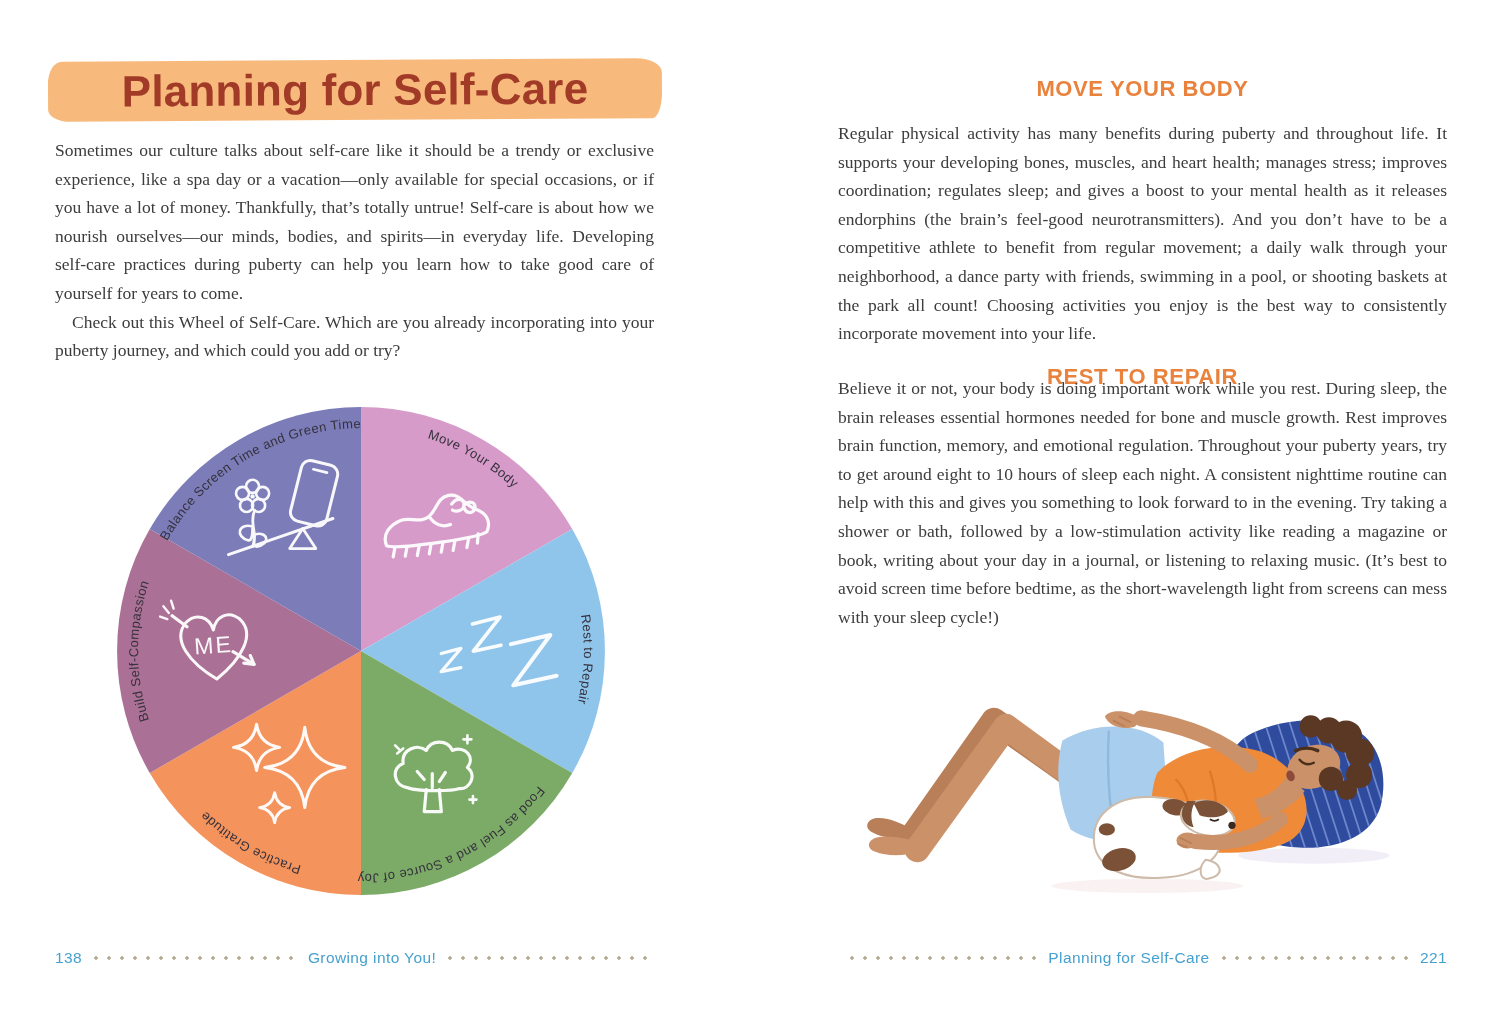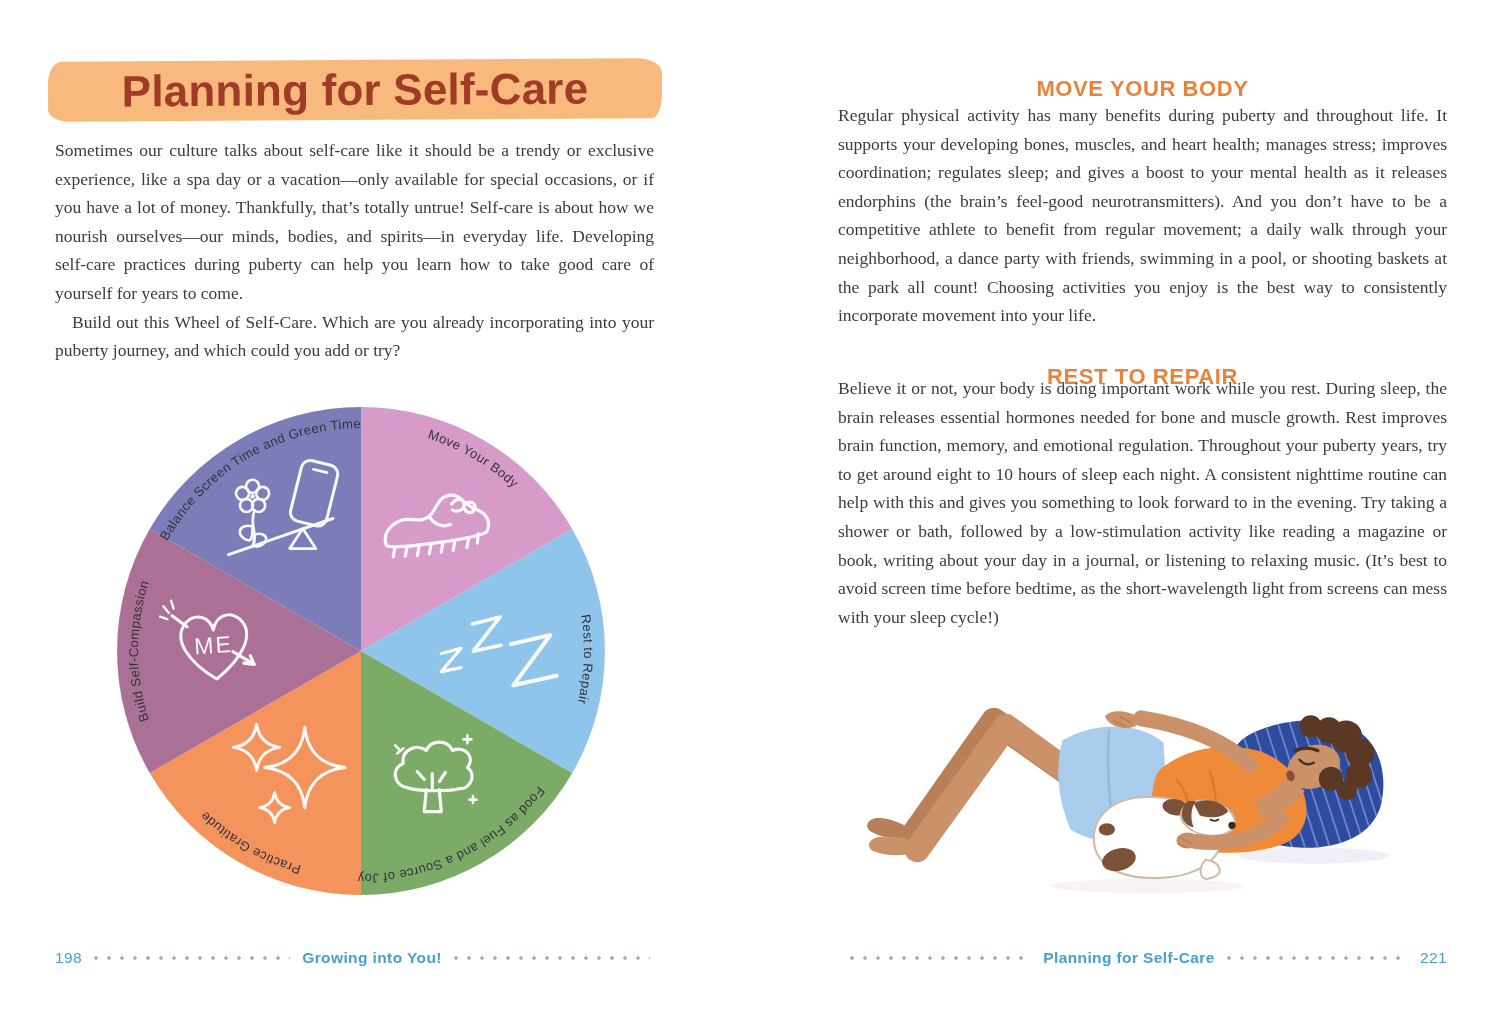--- a/index.html
+++ b/index.html
@@ -40,52 +40,52 @@
 
   
   .sec-heading {
     position: absolute; left: 0; right: 0; text-align: center;
     font-family: "Liberation Sans", sans-serif;
     font-size: 22px; font-weight: 700; color: #e8823c; letter-spacing: 0.6px;
   }
   .sec-heading.first  { top: 76px; }
   .sec-heading.second { top: 364px; }
   .sec-body { position: absolute; left: 0; right: 0; }
-  .sec-body.first  { top: 101px; font-family: Liberation Serif, serif; }
+  .sec-body.first  { top: 119px; font-family: Liberation Serif, serif; }
   .sec-body.second { top: 374px; }
 
   .illustration { position: absolute; left: 16px; top: 678px; width: 536px; height: 224px; }
 
   
   .footer {
     position: absolute; left: 0; right: 0; top: 946px; height: 24px;
     display: flex; align-items: center;
     font-family: "Liberation Sans", sans-serif;
     font-size: 15.5px; color: #46a1ce; letter-spacing: 0.4px;
   }
   .footer .dots {
     flex: 1; height: 4px; margin: 0 12px;
     background-image: radial-gradient(circle at 2px 2px, #b3ab91 1.5px, transparent 1.9px);
     background-size: 13px 4px; background-repeat: repeat-x; background-position: left center;
   }
   .footer .page-num { font-weight: 500; }
-  .footer .foot-title { font-weight: 700; }
+  .footer .foot-title { font-weight: 400; }
 </style>
 </head>
 <body>
 
 <section class="page page-left">
 
   <div class="title-band">
     <h1 class="page-title">Planning for Self-Care</h1>
   </div>
 
   <div class="body-block">
     <p>Sometimes our culture talks about self-care like it should be a trendy or exclusive experience, like a spa day or a vacation—only available for special occasions, or if you have a lot of money. Thankfully, that’s totally untrue! Self-care is about how we nourish ourselves—our minds, bodies, and spirits—in everyday life. Developing self-care practices during puberty can help you learn how to take good care of yourself for years to come.</p>
-    <p class="indented">Build out this Wheel of Self-Care. Which are you already incorporating into your puberty journey, and which could you add or try?</p>
+    <p class="indented">Check out this Wheel of Self-Care. Which are you already incorporating into your puberty journey, and which could you add or try?</p>
   </div>
 
   <div class="wheel-wrap">
     <svg viewBox="0 0 500 500" width="502" height="502">
       <defs>
         <path id="labelCircle" d="M250,28 A222,222 0 0 1 250,472 A222,222 0 0 1 250,28" fill="none"></path>
       </defs>
 
       <path d="M250,250 L250,7 A243,243 0 0 1 460.4,128.5 Z" fill="#d79bca"></path>
       <path d="M250,250 L460.4,128.5 A243,243 0 0 1 460.4,371.5 Z" fill="#90c5eb"></path>
@@ -157,21 +157,21 @@
         <circle cx="-40" cy="-19" r="6.5" stroke-width="2.6"></circle>
         <circle cx="-36" cy="-7" r="6.5" stroke-width="2.6"></circle>
         <circle cx="-24" cy="-7" r="6.5" stroke-width="2.6"></circle>
         <circle cx="-20" cy="-19" r="6.5" stroke-width="2.6"></circle>
         <circle cx="-30" cy="-16" r="2.2" fill="#ffffff" stroke="none"></circle>
       </g>
     </svg>
   </div>
 
   <div class="footer">
-    <span class="page-num">198</span>
+    <span class="page-num">138</span>
     <span class="dots"></span>
     <span class="foot-title">Growing into You!</span>
     <span class="dots"></span>
   </div>
 </section>
 
 <section class="page page-right">
 
   <h2 class="sec-heading first">MOVE YOUR BODY</h2>
   <p class="sec-body first">Regular physical activity has many benefits during puberty and throughout life. It supports your developing bones, muscles, and heart health; manages stress; improves coordination; regulates sleep; and gives a boost to your mental health as it releases endorphins (the brain’s feel-good neurotransmitters). And you don’t have to be a competitive athlete to benefit from regular movement; a daily walk through your neighborhood, a dance party with friends, swimming in a pool, or shooting baskets at the park all count! Choosing activities you enjoy is the best way to consistently incorporate movement into your life.</p>

